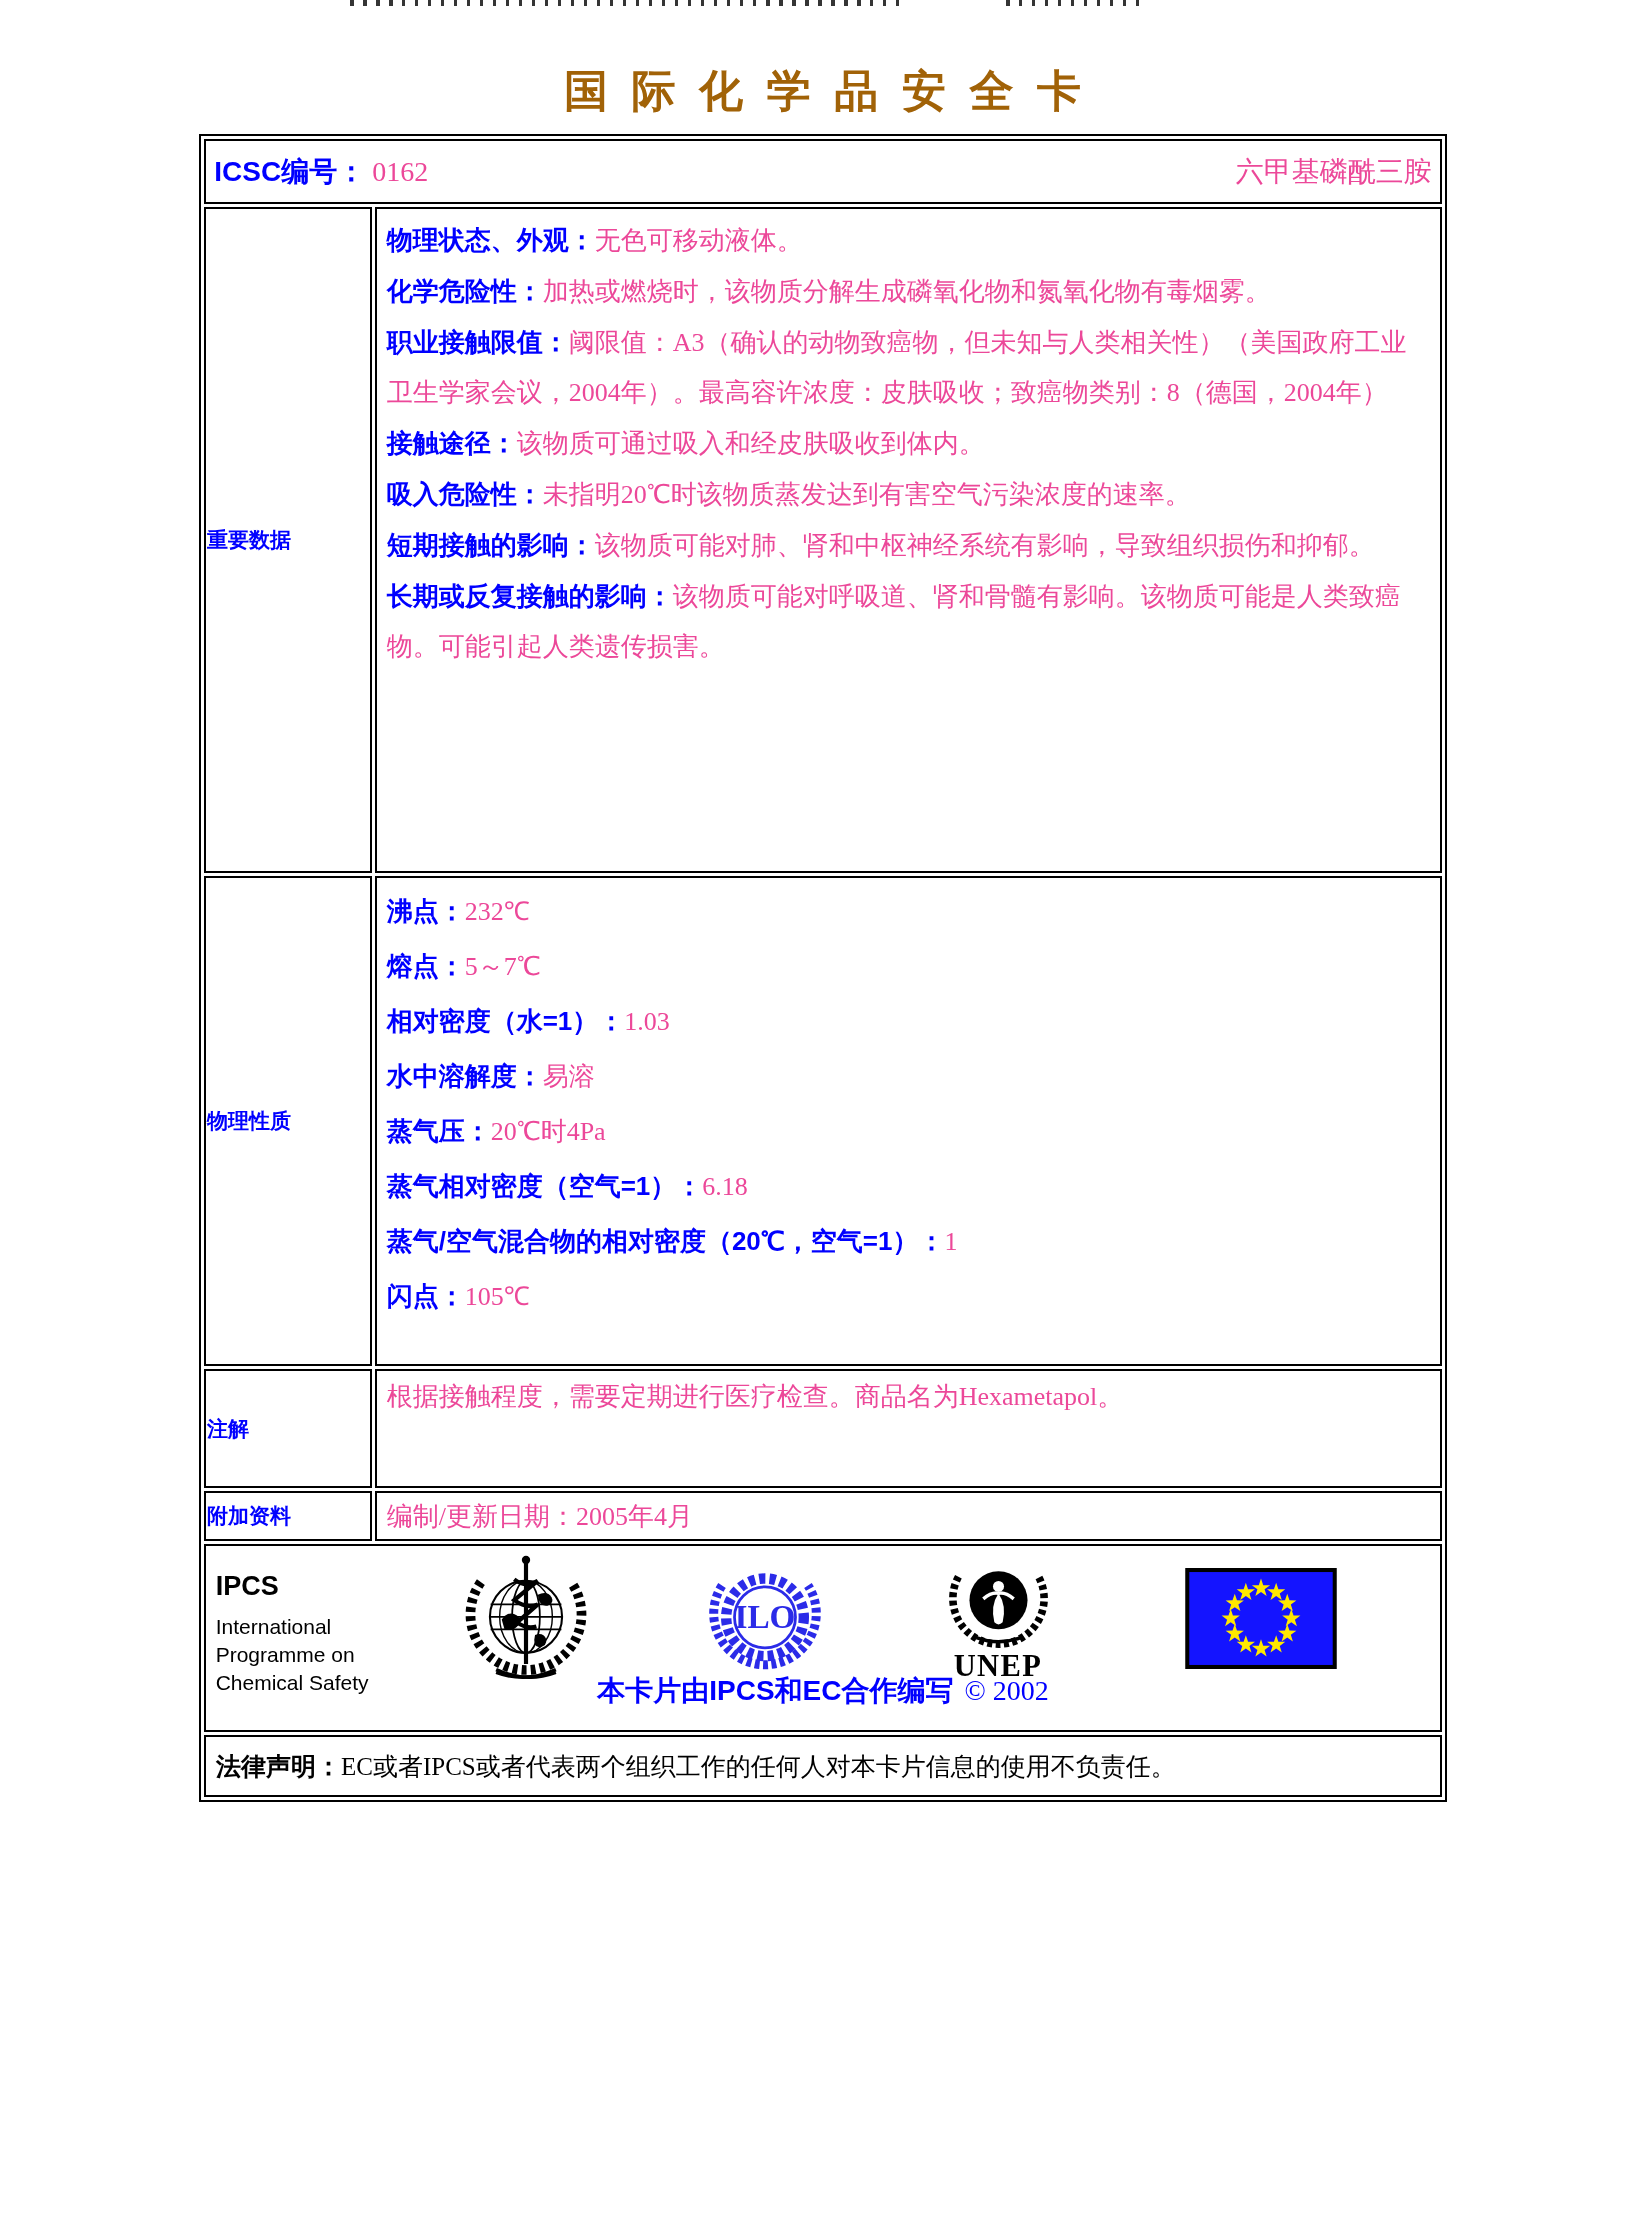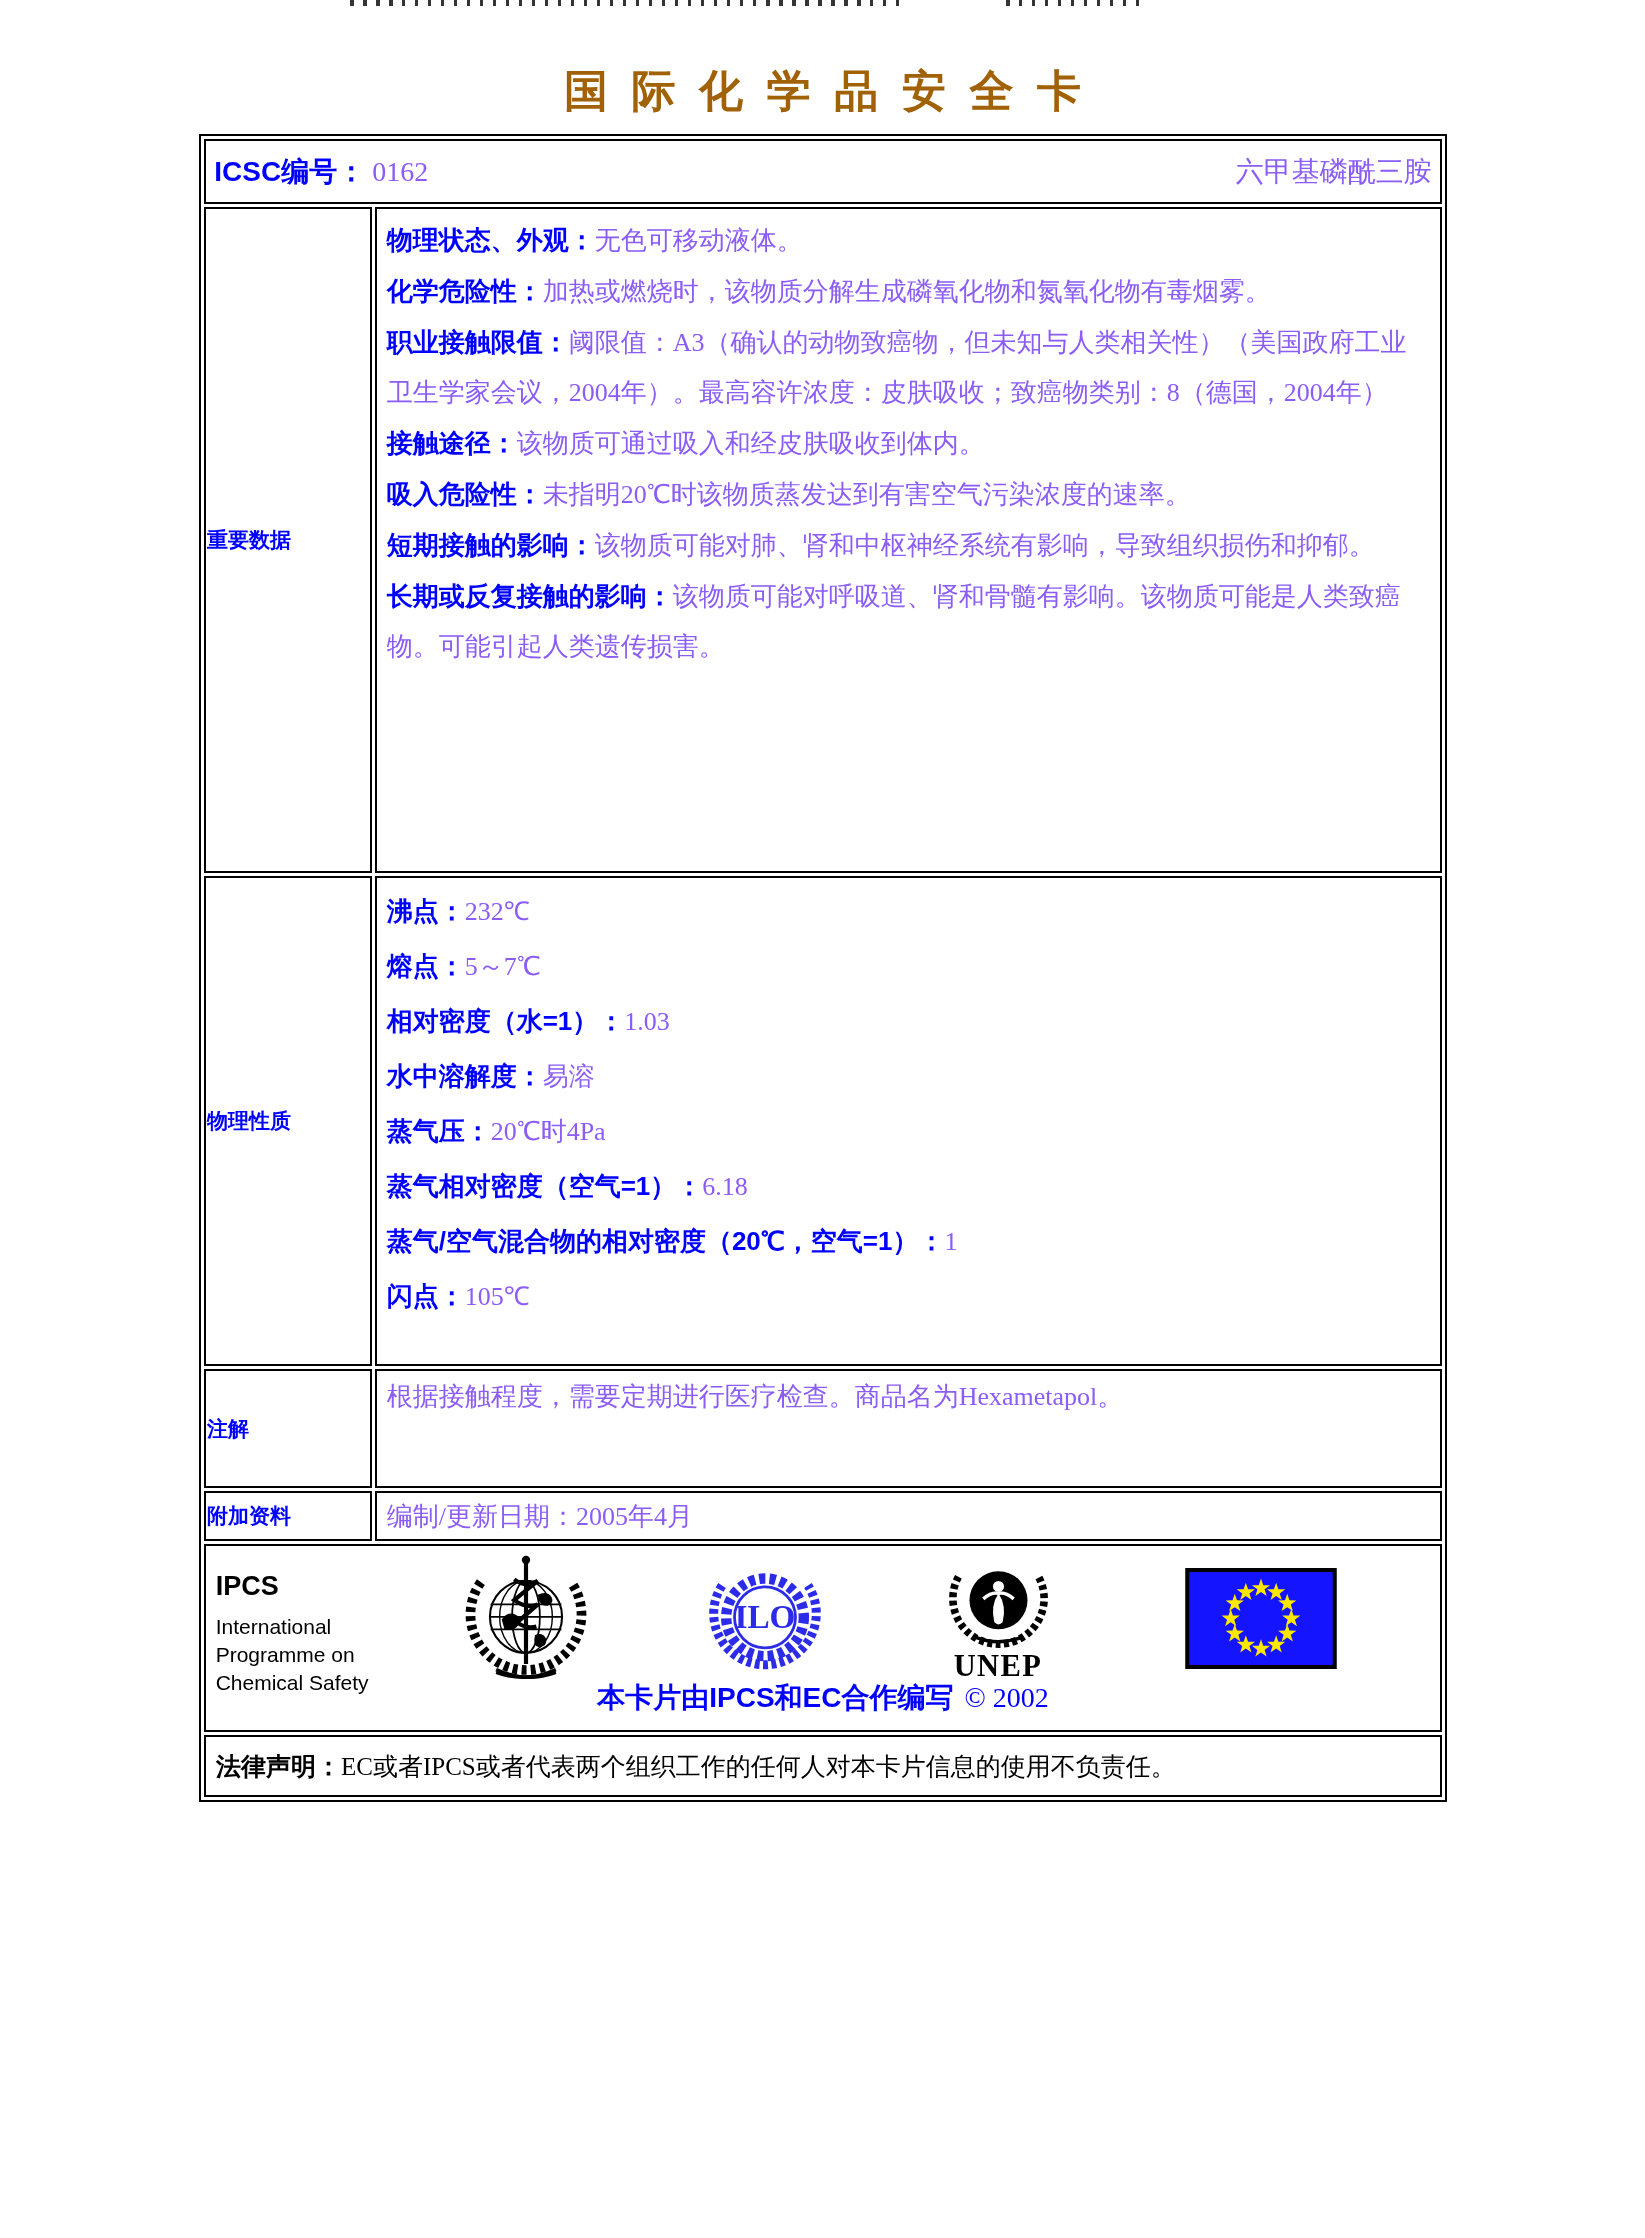--- a/index.html
+++ b/index.html
@@ -22,21 +22,21 @@
   table.card{
     position:absolute;left:199px;top:134px;width:1248px;
     border:2.8px solid #000;border-collapse:separate;border-spacing:3.5px;
     background:#fff;table-layout:fixed;
   }
   td.cell{border:2.1px solid #000;vertical-align:top;background:#fff;overflow:hidden;}
 
   td.header-cell{height:61px;padding:0 8.3px;}
   .header-inner{display:flex;justify-content:space-between;align-items:center;height:100%;font-size:28px;}
   .blue-label{color:#0000ff;font-family:"Liberation Sans",sans-serif;font-weight:bold;}
-  .serif{font-family:"Liberation Serif",serif;color:#8b5cf6;}
+  .serif{font-family:"Liberation Serif",serif;color:#ec4899;}
 
   td.label-cell{
     vertical-align:middle;
     font-family:"Liberation Sans",sans-serif;font-weight:bold;
     font-size:21px;color:#0000ff;padding:1px;
   }
   td.content-cell{padding:5.5px 9.7px;font-size:26px;}
   .entry{font-family:"Liberation Serif",serif;}
   .imp .entry{line-height:50px;}
   .phys .entry{line-height:54px;}
@@ -51,21 +51,21 @@
   td.footer-cell{height:184px;position:relative;padding:0;}
   .ipcs-block{position:absolute;left:9.7px;top:25px;font-family:"Liberation Sans",sans-serif;}
   .ipcs-title{font-weight:bold;font-size:27px;margin-bottom:11px;}
   .ipcs-line{font-size:21px;line-height:28px;}
   .who-logo{position:absolute;left:254px;top:7px;}
   .ilo-logo{position:absolute;left:498px;top:12.5px;}
   .unep-block{position:absolute;left:726px;top:9.7px;text-align:center;width:132px;}
   .unep-label{font-family:"Liberation Serif",serif;font-weight:bold;font-size:30.5px;letter-spacing:1.4px;margin-top:-2.8px;}
   .eu-flag{position:absolute;left:979px;top:22px;}
   .footer-caption{
-    position:absolute;bottom:13px;left:0;width:100%;text-align:center;
+    position:absolute;bottom:20px;left:0;width:100%;text-align:center;
     font-family:"Liberation Sans",sans-serif;font-weight:bold;font-size:28px;color:#0000ff;
   }
   .footer-caption .copyright{font-family:"Liberation Serif",serif;font-weight:normal;margin-left:11px;}
 
   td.legal-cell{height:58px;padding:0 10px;}
   .legal-inner{display:flex;align-items:center;height:100%;font-size:25px;}
   .legal-inner .legal-label{color:#000;font-family:"Liberation Sans",sans-serif;font-weight:bold;}
   .legal-inner .legal-text{font-family:"Liberation Serif",serif;}
 </style>
 </head>

